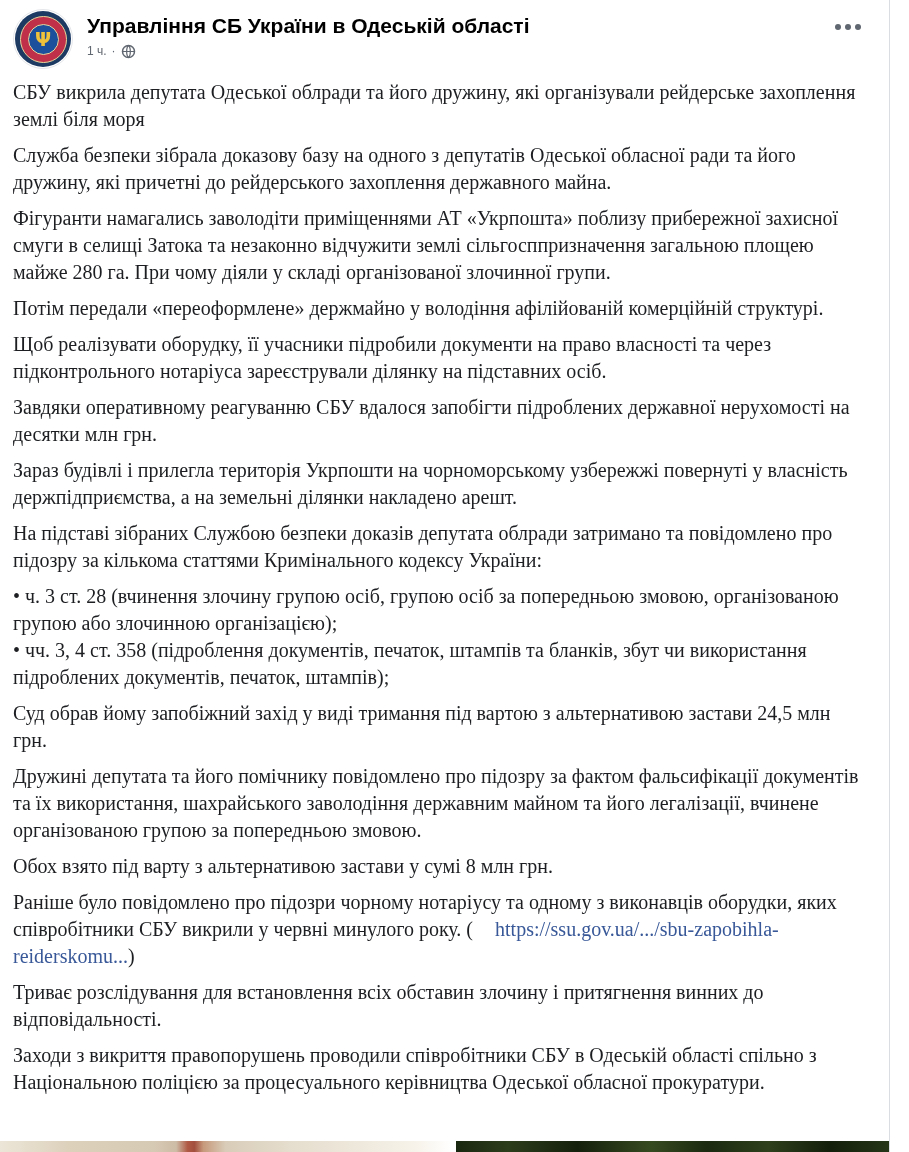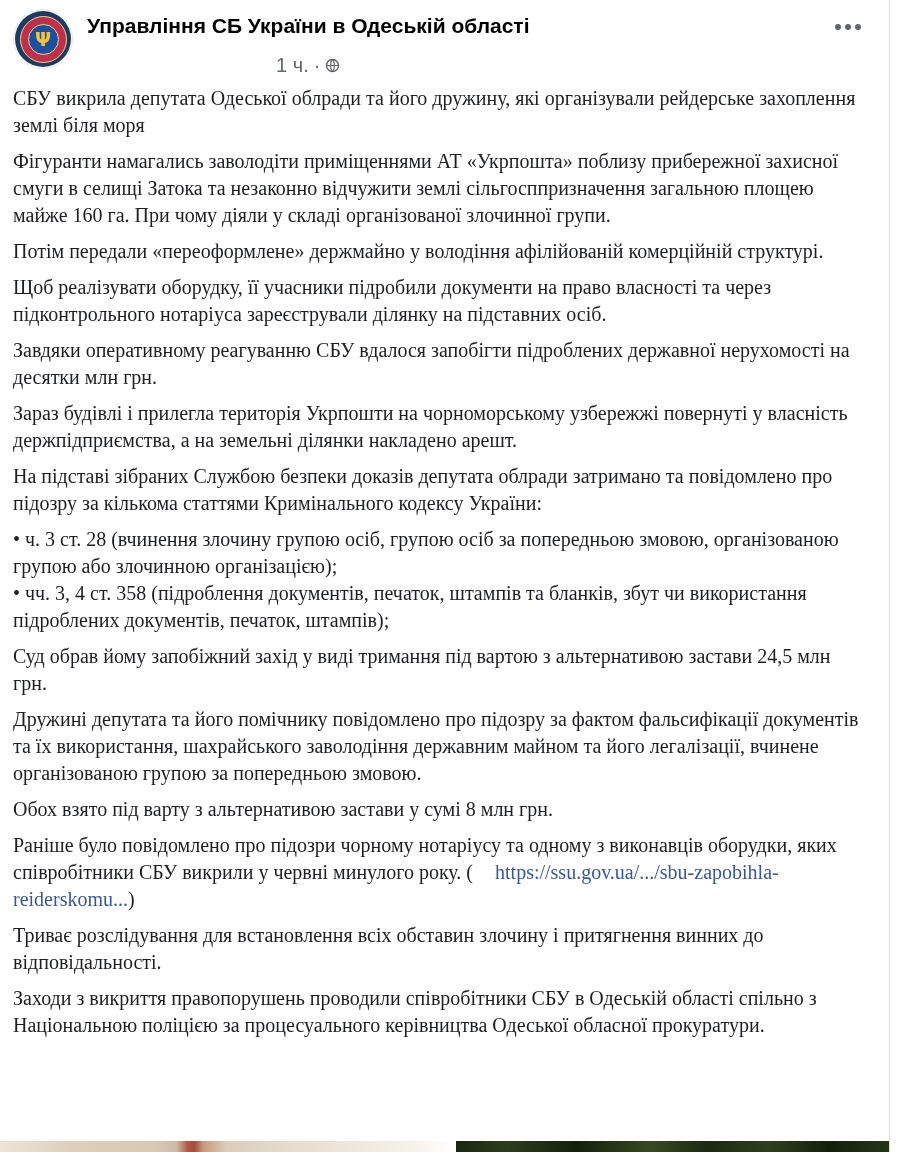--- a/index.html
+++ b/index.html
@@ -45,23 +45,23 @@
     color:#f0c23c; font-size:19px; font-weight:bold;
     font-family:"DejaVu Sans",sans-serif;
   }
   .header-text { margin-left:14px; padding-top:4px; }
   .page-name {
     display:inline-block;
     color:#000000; font-size:21px; font-weight:700;
     text-decoration:none; line-height:26px; cursor:pointer;
   }
   .meta {
-    margin-top:17px;
+    margin-top:3px;
     display:flex; align-items:center; gap:5px;
-    color:#616770; font-size:20px; line-height:19px;justify-content:center;
+    color:#616770; font-size:12px; line-height:19px;
   }
   .meta .timestamp { cursor:pointer; }
   .meta .mid-dot { color:#616770; }
   .globe-wrap { display:inline-flex; align-items:center; }
 
   .more-btn {
     position:absolute; top:18px; right:24px;
     display:flex; gap:4px; padding:6px 4px;
     cursor:pointer; border-radius:4px;
   }
@@ -131,21 +131,22 @@
 
     <div class="more-btn">
       <span class="dot"></span>
       <span class="dot"></span>
       <span class="dot"></span>
     </div>
   </header>
 
   <div class="post-content">
     <p>СБУ викрила депутата Одеської облради та його дружину, які організували рейдерське захоплення землі біля моря</p>
-    <p>Фігуранти намагались заволодіти приміщеннями АТ «Укрпошта» поблизу прибережної захисної смуги в селищі Затока та незаконно відчужити землі сільгосппризначення загальною площею майже 160 га. При чому діяли у складі організованої злочинної групи.</p>
+    <p>Служба безпеки зібрала доказову базу на одного з депутатів Одеської обласної ради та його дружину, які причетні до рейдерського захоплення державного майна.</p>
+    <p>Фігуранти намагались заволодіти приміщеннями АТ «Укрпошта» поблизу прибережної захисної смуги в селищі Затока та незаконно відчужити землі сільгосппризначення загальною площею майже 280 га. При чому діяли у складі організованої злочинної групи.</p>
     <p>Потім передали «переоформлене» держмайно у володіння афілійованій комерційній структурі.</p>
     <p>Щоб реалізувати оборудку, її учасники підробили документи на право власності та через підконтрольного нотаріуса зареєстрували ділянку на підставних осіб.</p>
     <p>Завдяки оперативному реагуванню СБУ вдалося запобігти підроблених державної нерухомості на десятки млн грн.</p>
     <p>Зараз будівлі і прилегла територія Укрпошти на чорноморському узбережжі повернуті у власність держпідприємства, а на земельні ділянки накладено арешт.</p>
     <p>На підставі зібраних Службою безпеки доказів депутата облради затримано та повідомлено про підозру за кількома статтями Кримінального кодексу України:</p>
 
     <div class="bullets">
       <p class="bullet">• ч. 3 ст. 28 (вчинення злочину групою осіб, групою осіб за попередньою змовою, організованою групою або злочинною організацією);</p>
       <p class="bullet">• чч. 3, 4 ст. 358 (підроблення документів, печаток, штампів та бланків, збут чи використання підроблених документів, печаток, штампів);</p>
     </div>

